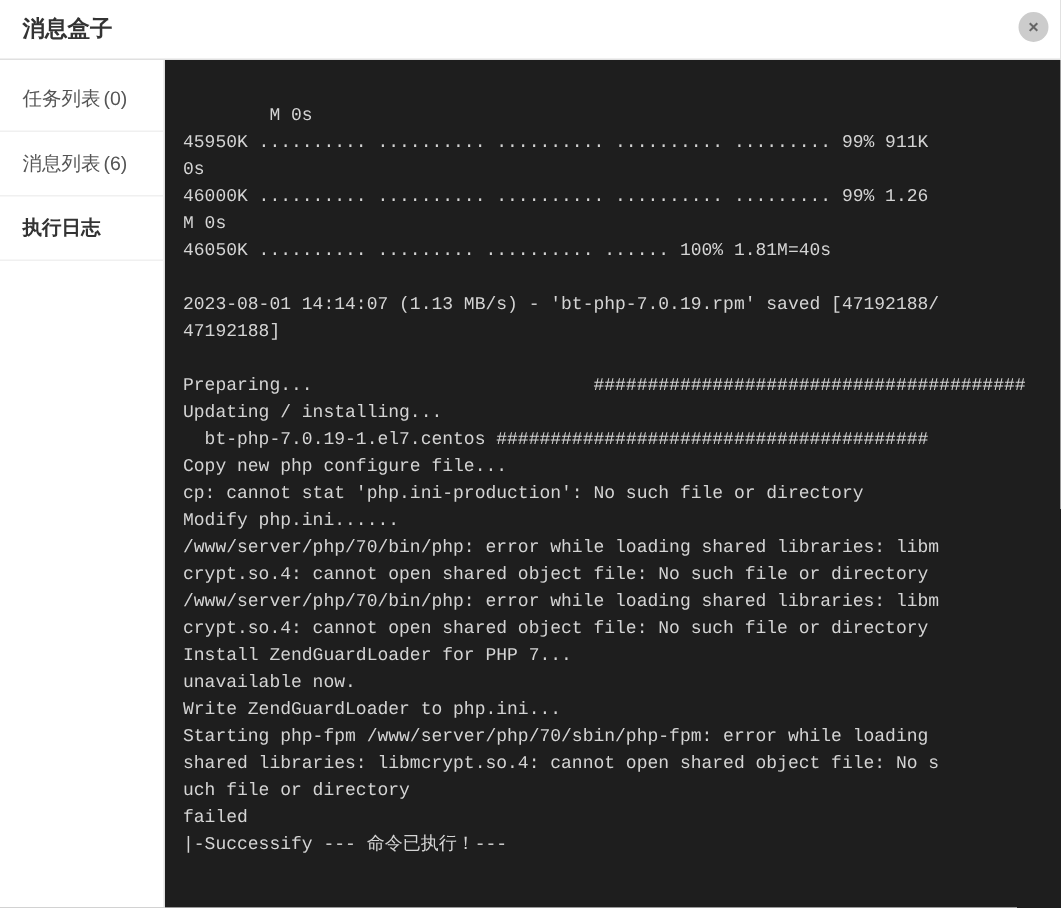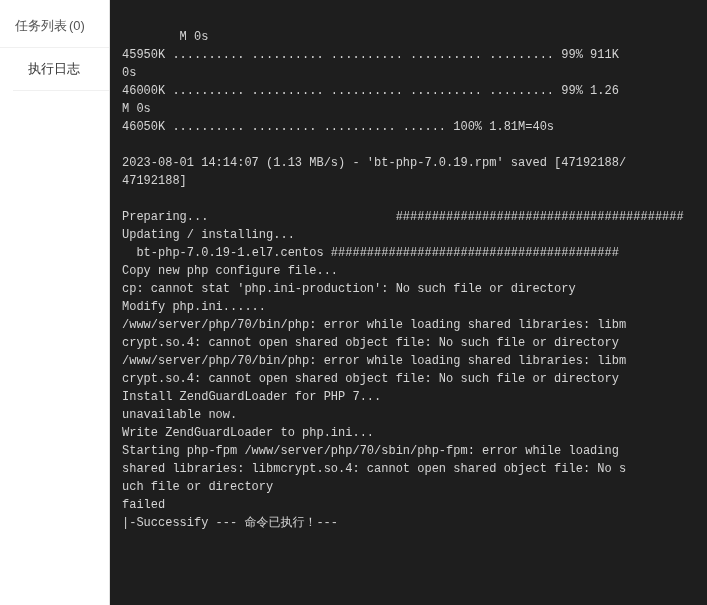--- a/index.html
+++ b/index.html
@@ -66,22 +66,21 @@
       padding: 12px 15px;
       font-size: 13px;
       color: #555;
       cursor: pointer;
       border-bottom: 1px solid #f0f0f0;
       position: relative;
     }
 
     .sidebar-item.active {
       color: #333;
-      font-weight: normal;
-      margin-left: 13px;
+      font-weight: bold;
     }
 
     .sidebar-item .badge {
       display: inline-block;
       margin-left: 2px;
       color: #555;
     }
 
     .log-area {
       flex: 1;
@@ -119,26 +118,35 @@
 
     .log-text {
       color: #d4d4d4;
     }
   </style>
 </head>
 <body>
 
 <div class="main-container">
 
+  <div class="title-bar">
+    <span>消息盒子</span>
+    <div class="close-btn">
+      <span>×</span>
+    </div>
+  </div>
 
   <div class="content-area">
 
     <div class="sidebar">
       <div class="sidebar-item">
         <span>任务列表</span><span class="badge">(0)</span>
+      </div>
+      <div class="sidebar-item">
+        <span>消息列表</span><span class="badge">(6)</span>
       </div>
       <div class="sidebar-item active">
         <span>执行日志</span>
       </div>
     </div>
 
     <div class="log-area">
       <div class="log-content">
         <span class="log-text">M 0s
 45950K .......... .......... .......... .......... ......... 99% 911K

